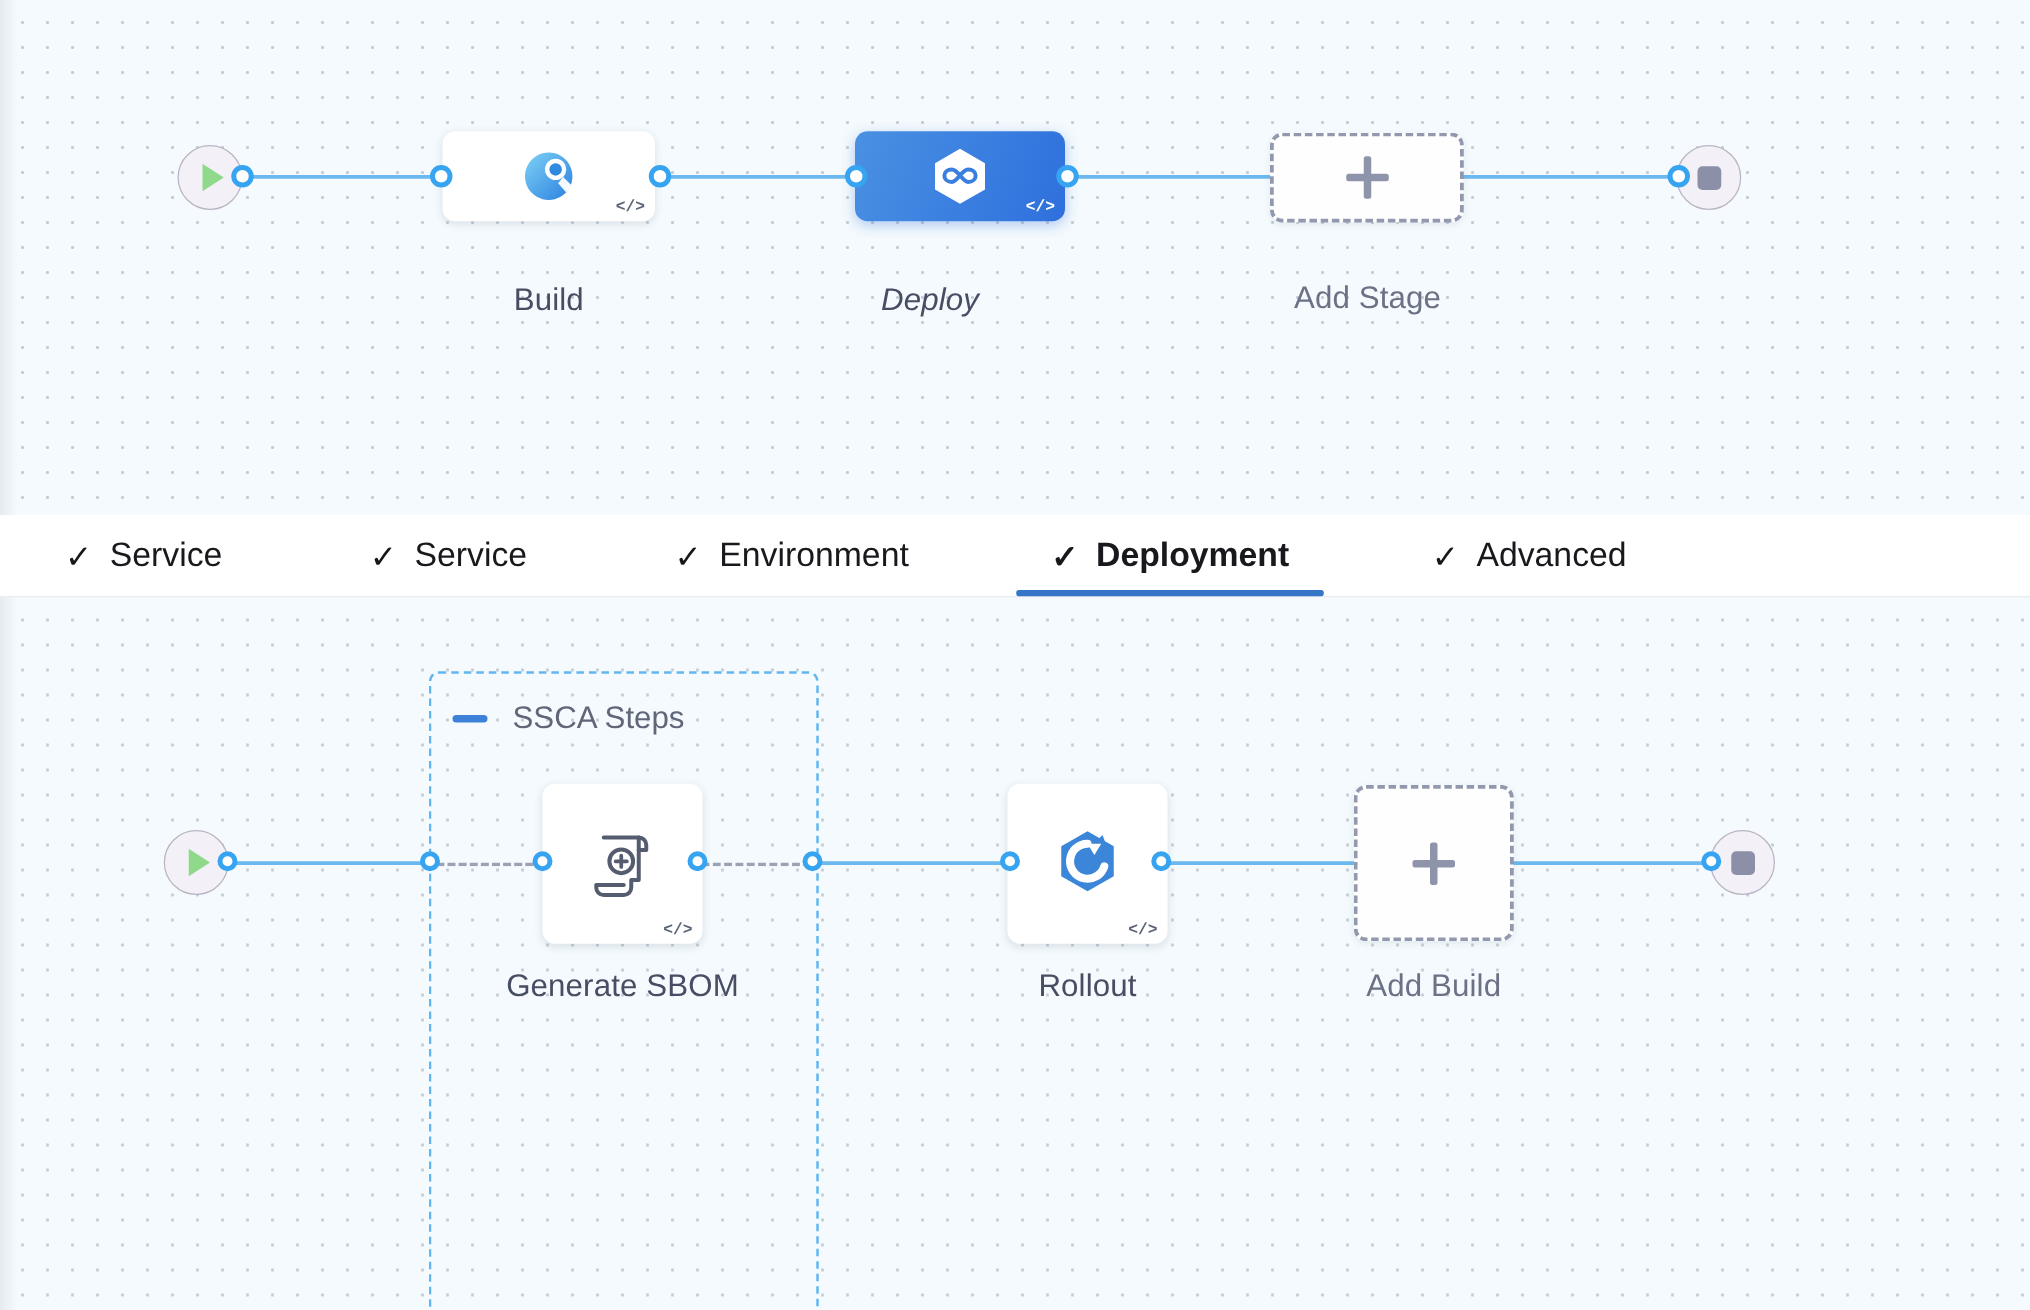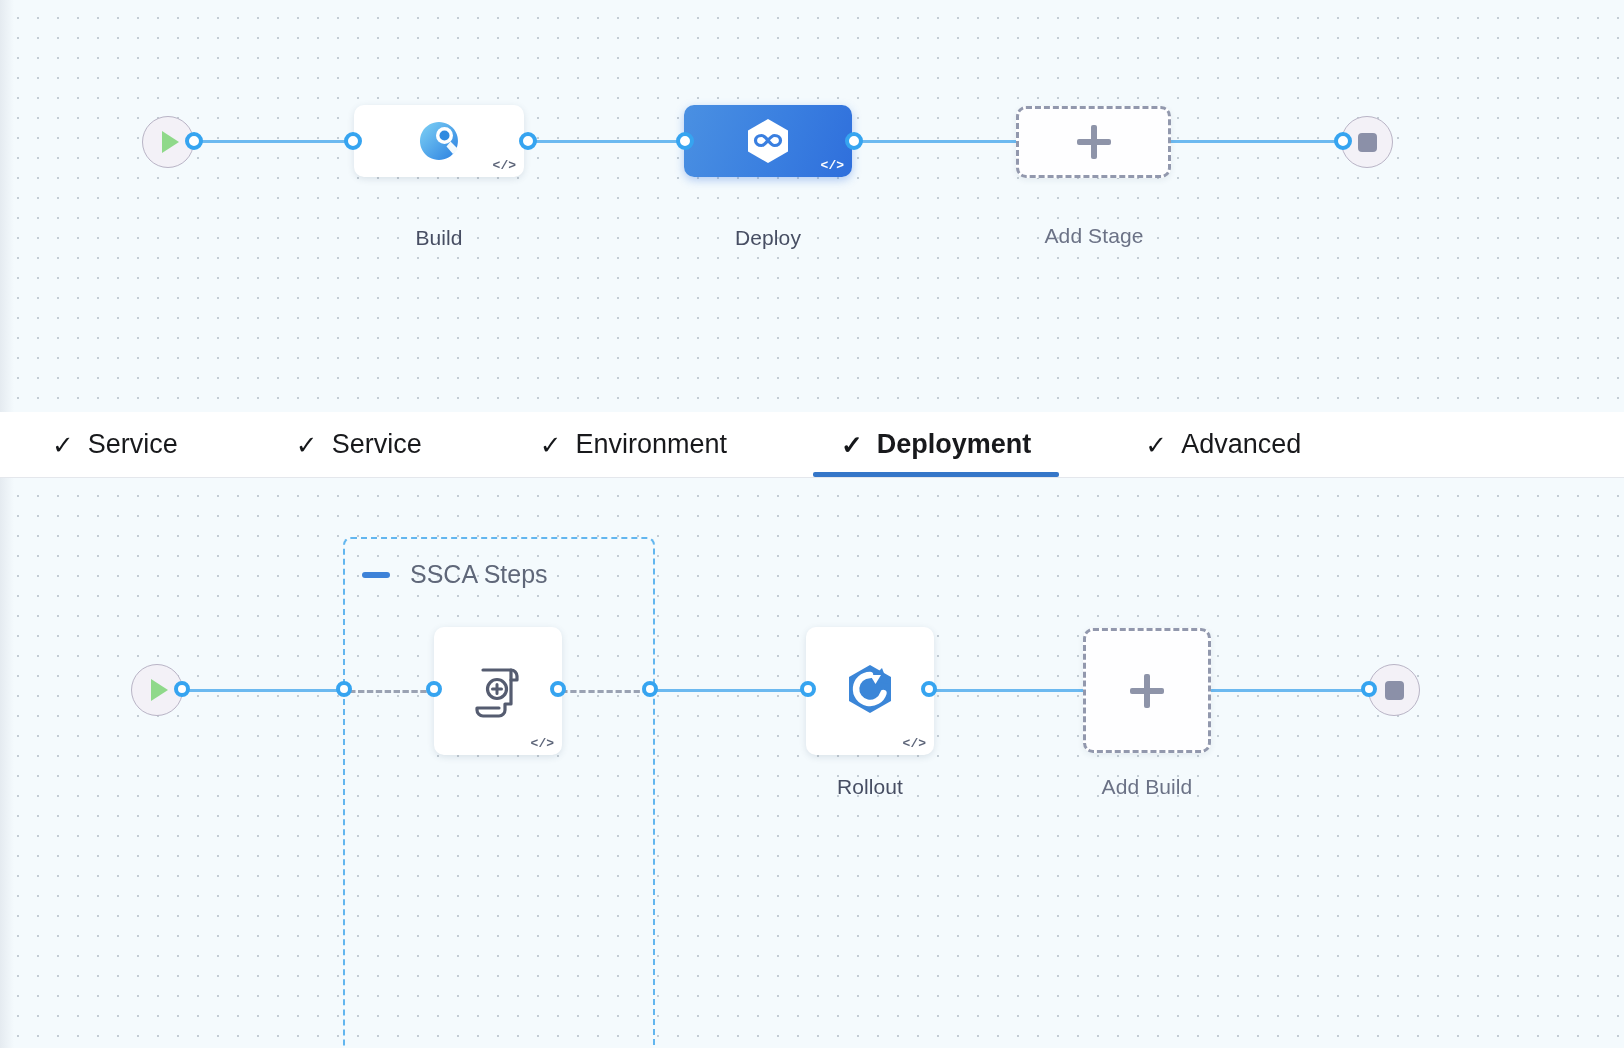--- a/index.html
+++ b/index.html
@@ -91,21 +91,21 @@
   }
   .plus::before, .plus::after {
     content: ""; position: absolute; background: #8e94a9; border-radius: 2px;
   }
   .plus::before { left: 0; top: 14px; width: 34px; height: 6px; }
   .plus::after  { top: 0; left: 14px; width: 6px; height: 34px; }
 
   
   .node-label {
     position: absolute; text-align: center;
-    font-size: 21px; color: #474e63; line-height: 1.3;
+    font-size: 25px; color: #474e63; line-height: 1.3;
     letter-spacing: .1px;
   }
   .node-label.muted { color: #6b7286; }
 
   
   .tabbar {
     position: absolute; left: 0; top: 412px; width: 1624px; height: 66px;
     background: #ffffff;
     border-bottom: 1px solid #e4e7ec;
     display: flex; align-items: center;
@@ -188,21 +188,21 @@
           <polygon points="23,2 43,13.5 43,34.5 23,46 3,34.5 3,13.5" fill="#ffffff"></polygon>
           <g fill="none" stroke="#3a7fe0" stroke-width="3.2" stroke-linecap="round">
             <path d="M16.5 28.5 c-3.6 0 -6 -2.2 -6 -5 s2.4 -5 6 -5 c5.2 0 8.2 10 13 10 c3.6 0 6 -2.2 6 -5 s-2.4 -5 -6 -5 c-5.2 0 -8.2 10 -13 10 z"></path>
           </g>
         </svg>
       </span>
       <span class="code-badge">&lt;/&gt;</span>
     </div>
     <div class="dot" style="left:676px; top:132px;"></div>
     <div class="dot" style="left:845px; top:132px;"></div>
-    <div class="node-label" style="left:658px; top:224px; width:220px;">Deploy</div>
+    <div class="node-label" style="left:634px; top:224px; width:220px;font-style:italic;">Deploy</div>
 
     <div class="add-card" style="left:1016px; top:106px; width:155px; height:72px;">
       <div class="plus"></div>
     </div>
     <div class="node-label muted" style="left:994px; top:222px; width:200px;">Add Stage</div>
 
     <div class="terminal" style="left:1341px; top:116px;">
       <div class="stop-sq"></div>
     </div>
     <div class="dot" style="left:1334px; top:132px;"></div>
@@ -259,20 +259,21 @@
           <path d="M16 10 h28 v34 h-6 v6 a6 6 0 0 1 -6 6 h-16 a6 6 0 0 1 -6 -6 v-2 h22"></path>
           <path d="M44 10 a6 6 0 0 1 6 6 v4 h-6"></path>
           <circle cx="30" cy="29" r="9.5"></circle>
           <path d="M30 24.5 v9 M25.5 29 h9" stroke-width="3"></path>
         </svg>
       </span>
       <span class="code-badge">&lt;/&gt;</span>
     </div>
     <div class="dot sm" style="left:426px; top:203px;"></div>
     <div class="dot sm" style="left:550px; top:203px;"></div>
+    <div class="node-label" style="left:378px; top:295px; width:240px;">Generate SBOM</div>
 
     <div class="dot sm" style="left:642px; top:203px;"></div>
 
     <div class="card" style="left:806px; top:149px; width:128px; height:128px;">
       <span class="icon-wrap">
         <svg width="62" height="62" viewBox="0 0 62 62">
           <polygon points="31,5 52,17 52,41 31,53 10,41 10,17" fill="#3b86d8"></polygon>
           <path d="M31 15 a14 14 0 1 0 13.4 18.2" fill="none" stroke="#ffffff" stroke-width="6.5" stroke-linecap="round"></path>
           <polygon points="43,8 49,24 31,20" fill="#3b86d8"></polygon>
           <path d="M31 15 l11 0 l-5.5 9 z" fill="#ffffff"></path>

